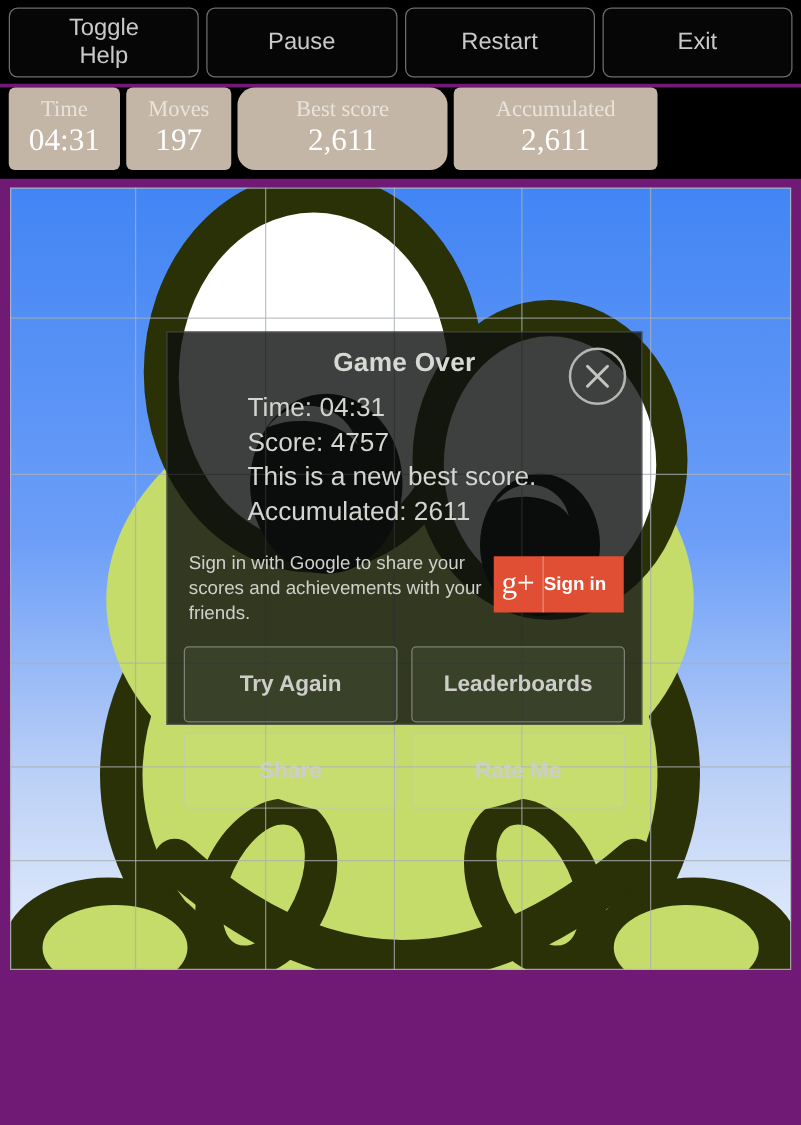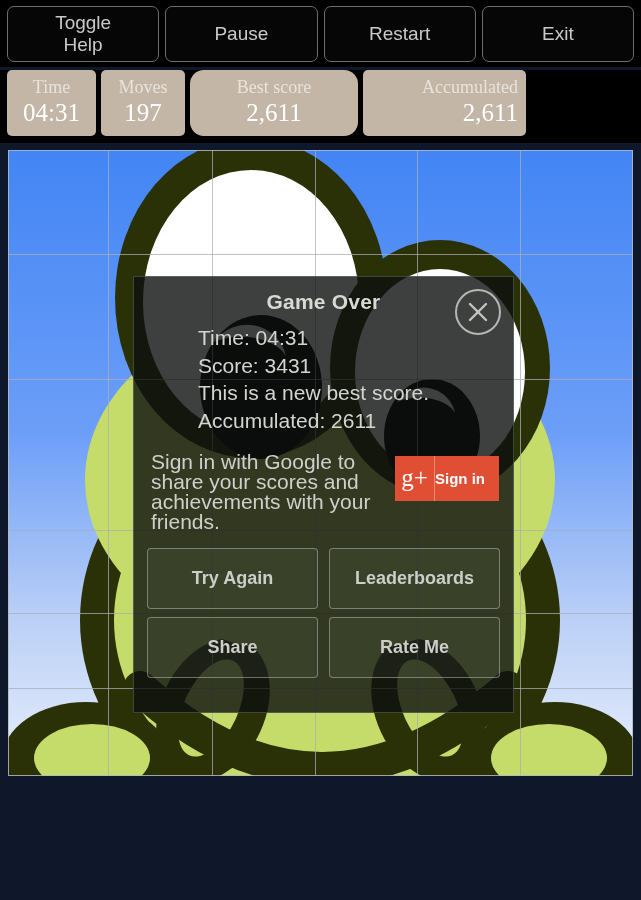--- a/index.html
+++ b/index.html
@@ -4,21 +4,21 @@
 <style>
   html, body {
     margin: 0;
     padding: 0;
     background: #000000;
   }
   #app {
     position: relative;
     width: 641px;
     height: 900px;
-    background: #0f172a;
+    background: #701a75;
     font-family: "Liberation Sans", sans-serif;
     overflow: hidden;
     -webkit-font-smoothing: antialiased;
   }
 
   
   #controls {
     position: absolute;
     left: 0; top: 0;
     width: 641px;
@@ -70,21 +70,21 @@
     flex-direction: column;
     align-items: center;
     justify-content: center;
     box-sizing: border-box;
     padding: 2px 8px 4px 8px;
     cursor: default;
   }
   .stat-box.w-time  { flex: 0 0 89px; }
   .stat-box.w-moves { flex: 0 0 84px; }
   .stat-box.w-best  { flex: 0 0 168px; border-radius: 14px; }
-  .stat-box.w-acc   { flex: 0 0 163px; align-items: flex-end; }
+  .stat-box.w-acc   { flex: 0 0 163px; }
   .stat-label {
     color: #EDE7DF;
     font-size: 18px;
     line-height: 21px;
     opacity: .92;
   }
   .stat-value {
     color: #FFFFFF;
     font-size: 25px;
     line-height: 29px;
@@ -115,23 +115,23 @@
     left: 0; top: 0; right: 0; bottom: 0;
     border: 1px solid rgba(180,185,190,0.85);
     box-sizing: border-box;
     z-index: 5;
     pointer-events: none;
   }
 
   
   #dialog {
     position: absolute;
-    left: 133px; top: 276px;
+    left: 133px; top: 265px;
     width: 381px;
-    height: 437px;
+    height: 315px;
     background: rgba(12,16,14,0.80);
     border: 1px solid rgba(150,160,155,0.35);
     box-sizing: border-box;
     z-index: 20;
     color: #d6d6d2;
   }
   #dialog-title {
     text-align: center;
     font-size: 21px;
     font-weight: bold;
@@ -158,21 +158,21 @@
     color: #d4d4d0;
     white-space: nowrap;
   }
   #signin-row {
     display: flex;
     align-items: flex-start;
     margin: 18px 14px 0 17px;
   }
   #signin-text {
     flex: 1 1 auto;
-    font-size: 21px;
+    font-size: 15px;
     line-height: 20px;
     color: #cfcfcb;
     padding-right: 6px;
   }
   #gplus-btn {
     flex: 0 0 auto;
     width: 104px; height: 45px;
     background: #E04E33;
     display: flex;
     align-items: center;
@@ -333,21 +333,21 @@
 
     <div id="close-btn">
       <svg width="22" height="22" viewBox="0 0 22 22" aria-hidden="true">
         <line x1="3" y1="3" x2="19" y2="19" stroke="#c4c4c0" stroke-width="2.4" stroke-linecap="round"></line>
         <line x1="19" y1="3" x2="3" y2="19" stroke="#c4c4c0" stroke-width="2.4" stroke-linecap="round"></line>
       </svg>
     </div>
 
     <div id="stats-lines">
       <div class="dlg-line">Time: 04:31</div>
-      <div class="dlg-line">Score: 3431</div>
+      <div class="dlg-line">Score: 4757</div>
       <div class="dlg-line">This is a new best score.</div>
       <div class="dlg-line">Accumulated: 2611</div>
     </div>
 
     <div id="signin-row">
       <div id="signin-text">Sign in with Google to share your scores and achievements with your friends.</div>
       <div id="gplus-btn">
         <div id="gplus-mark">g+</div>
         <div id="gplus-label">Sign in</div>
       </div>

